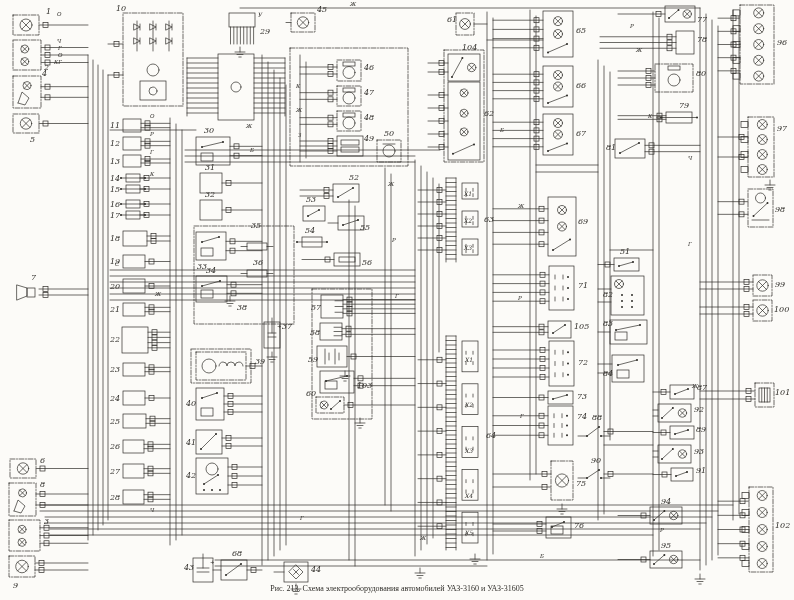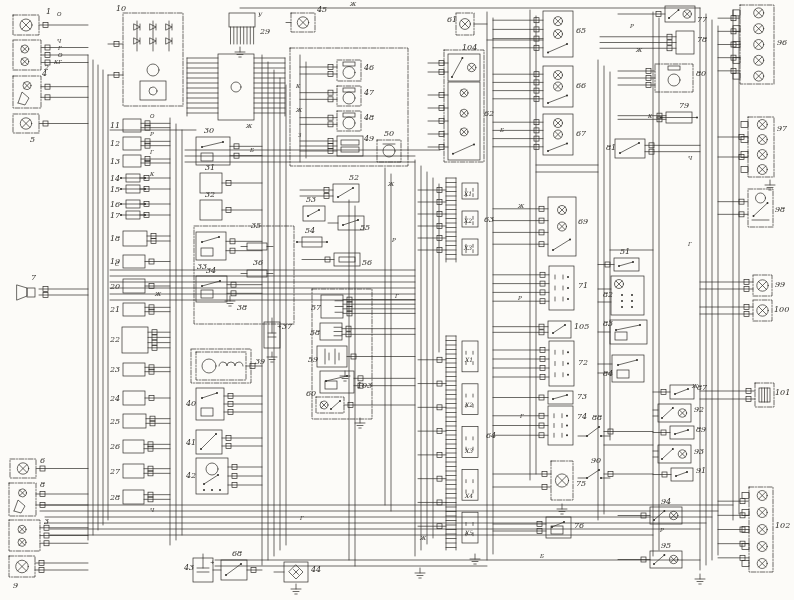--- a/index.html
+++ b/index.html
@@ -1510,13 +1510,14 @@
         <text x="688" y="160" class="wlbl">Ч</text>
         <text x="688" y="246" class="wlbl">Г</text>
         <text x="692" y="388" class="wlbl">Ж</text>
         <text x="660" y="532" class="wlbl">Р</text>
         <text x="420" y="540" class="wlbl">Ж</text>
         <text x="300" y="520" class="wlbl">Г</text>
         <text x="150" y="512" class="wlbl">Ч</text>
         <text x="540" y="558" class="wlbl">Б</text>
       </g>
   </svg>
+  <div class="caption">Рис. 213. Схема электрооборудования автомобилей УАЗ-3160 и УАЗ-31605</div>
 </div>
 
 </body></html>

